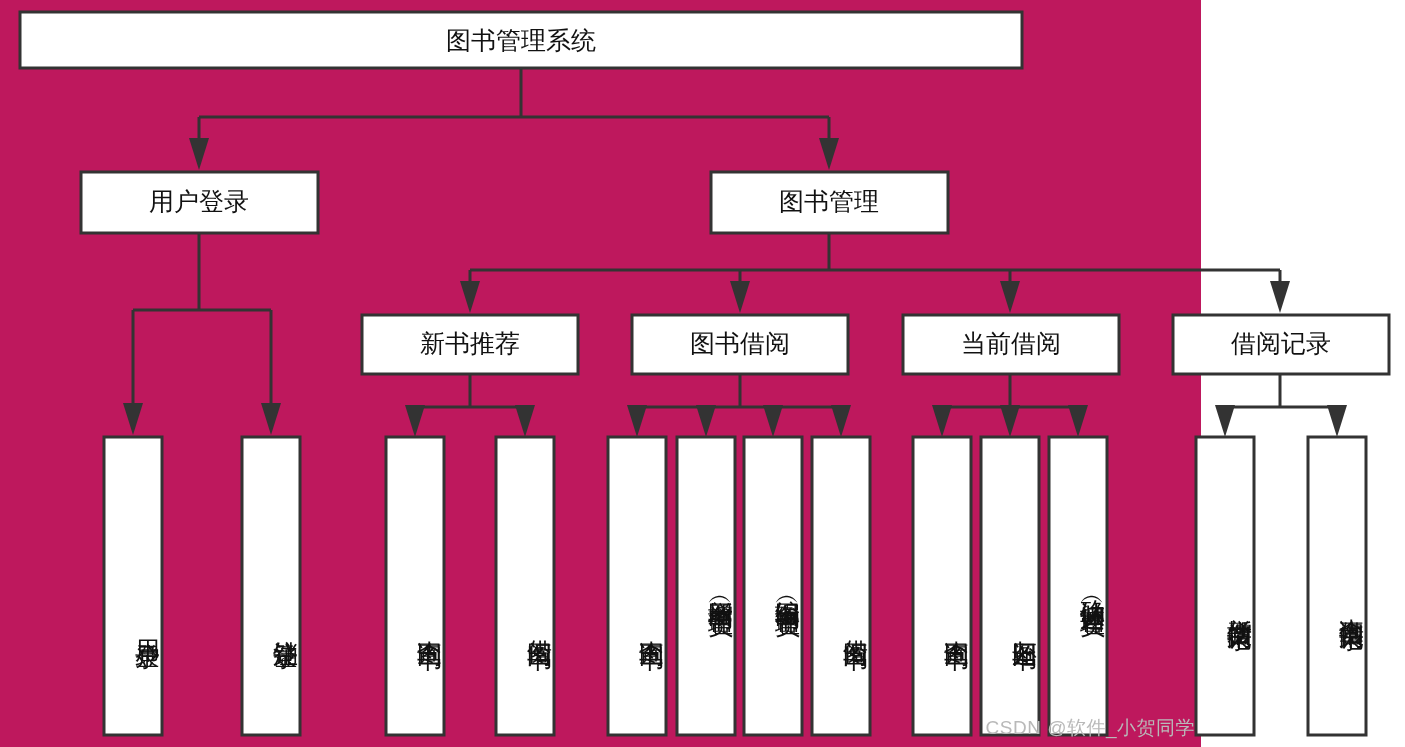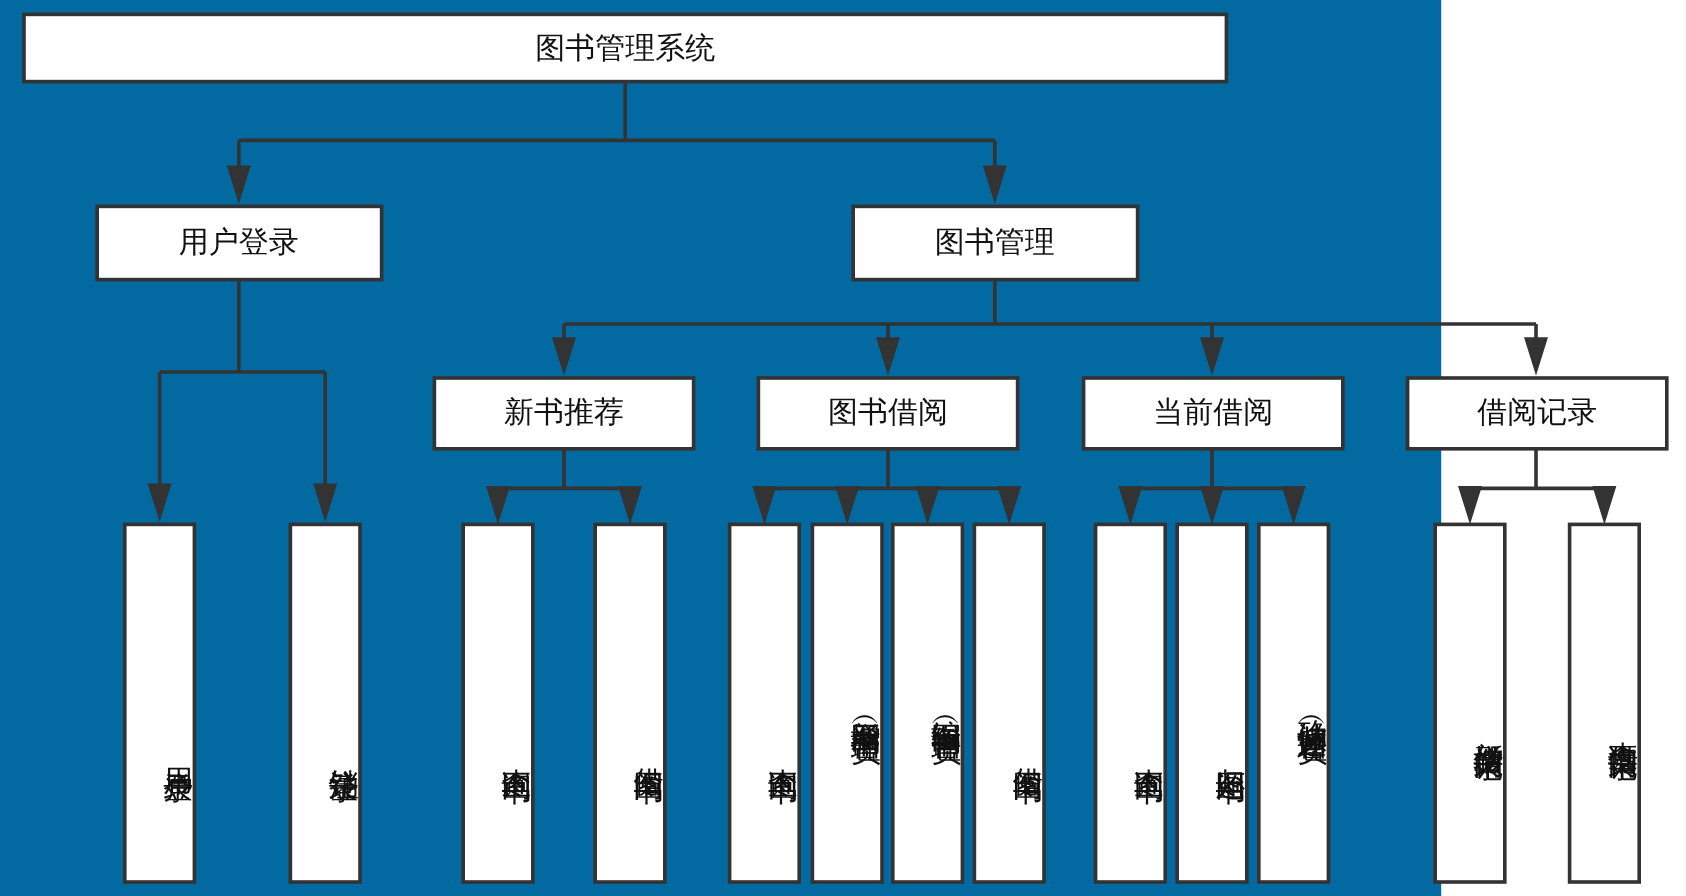--- a/index.html
+++ b/index.html
@@ -11,21 +11,21 @@
     width: 1405px;
     height: 747px;
     font-family: "Liberation Sans", "DejaVu Sans", sans-serif;
     overflow: hidden;
     position: relative;
   }
   #diagram-root {
     position: relative;
     width: 1201px;
     height: 747px;
-    background: #0369a1;
+    background: #be185d;
   }
   svg.flow {
     position: absolute;
     top: 0;
     left: 0;
     width: 1405px;
     height: 747px;
     display: block;
   }
   .node-rect {
@@ -213,13 +213,14 @@
   <div class="node-label-v" style="left:744px; top:437px; width:58px; height:298px; padding-top:6px; box-sizing:border-box;">编辑图书（管理员）</div>
   <div class="node-label-v" style="left:812px; top:437px; width:58px; height:298px; padding-top:76px; box-sizing:border-box;">借阅图书</div>
 
   <div class="node-label-v" style="left:913px; top:437px; width:58px; height:298px; padding-top:76px; box-sizing:border-box;">查询图书</div>
   <div class="node-label-v" style="left:981px; top:437px; width:58px; height:298px; padding-top:76px; box-sizing:border-box;">归还图书</div>
   <div class="node-label-v" style="left:1049px; top:437px; width:58px; height:298px; padding-top:6px; box-sizing:border-box;">确认归还（管理员）</div>
 
   <div class="node-label-v" style="left:1196px; top:437px; width:58px; height:298px; padding-top:36px; box-sizing:border-box;">新增借阅记录</div>
   <div class="node-label-v" style="left:1308px; top:437px; width:58px; height:298px; padding-top:36px; box-sizing:border-box;">查询借阅记录</div>
 
+  <div class="watermark">CSDN @软件_小贺同学</div>
 </div>
 
 </body></html>

